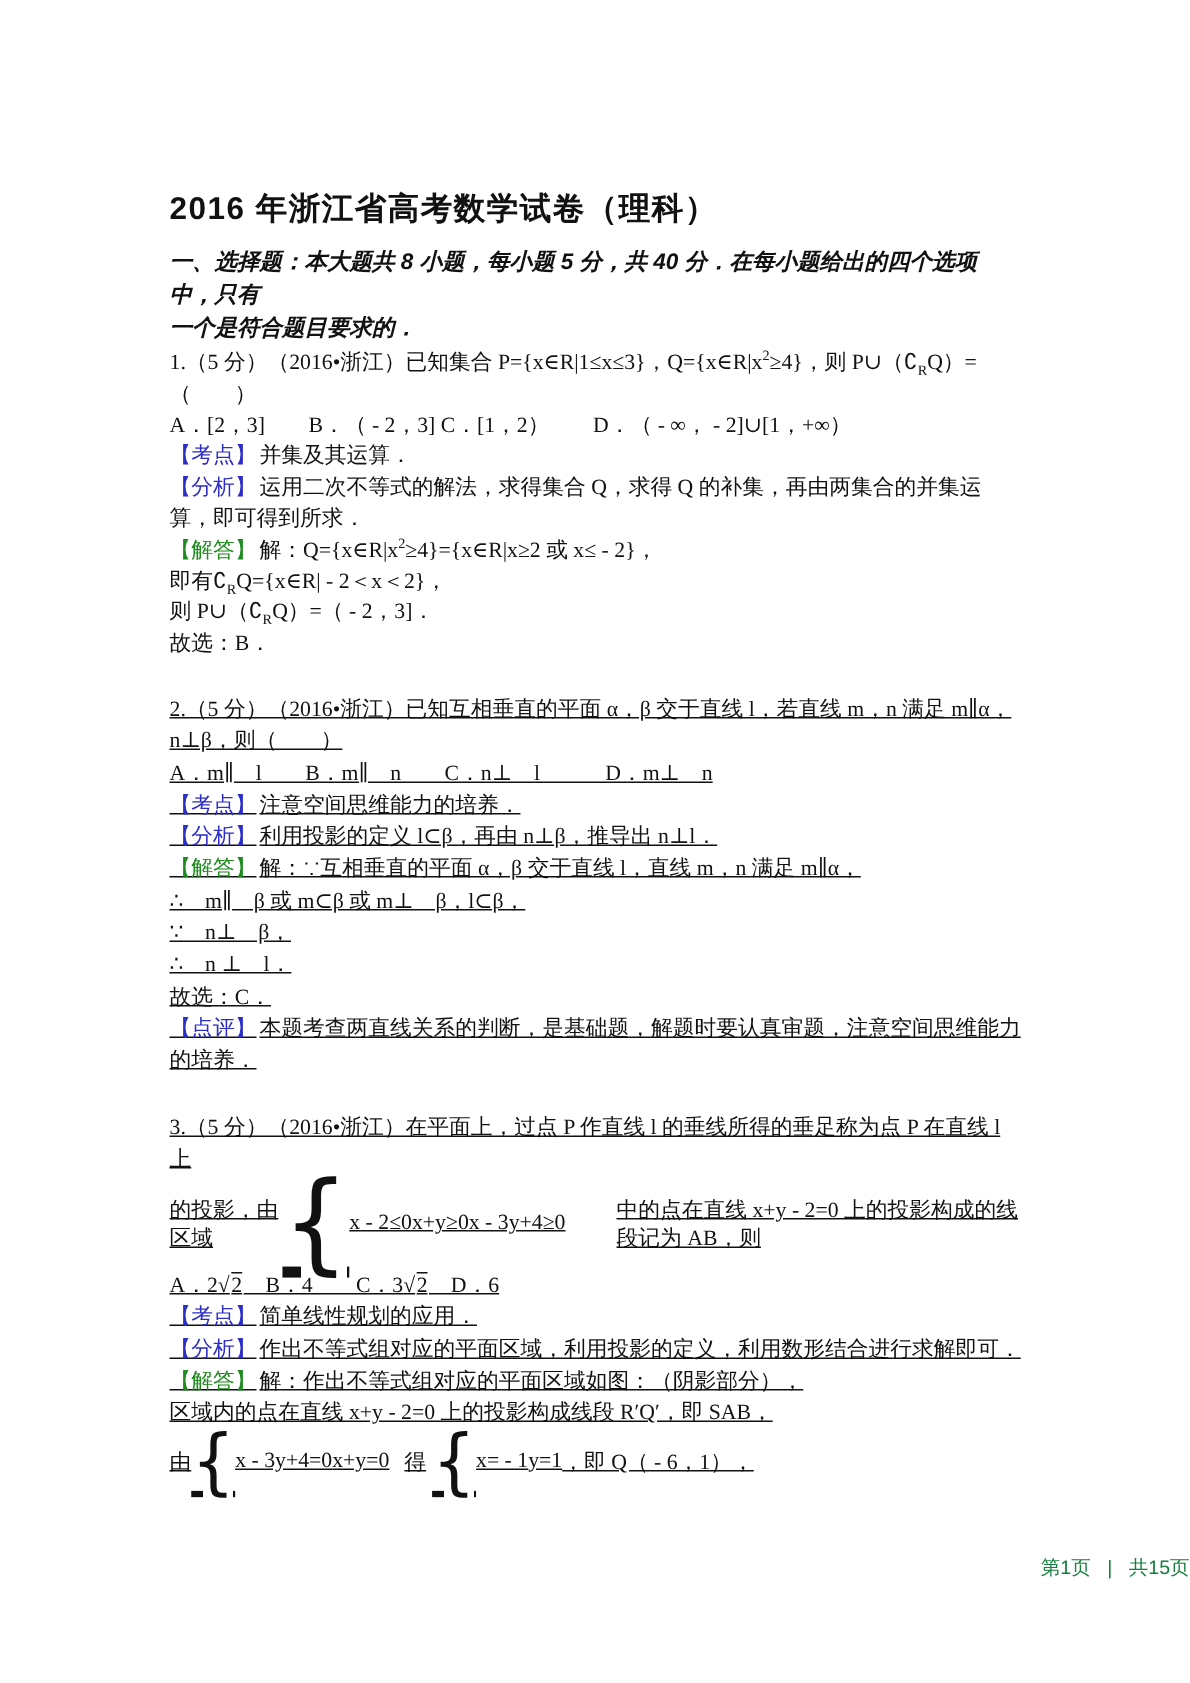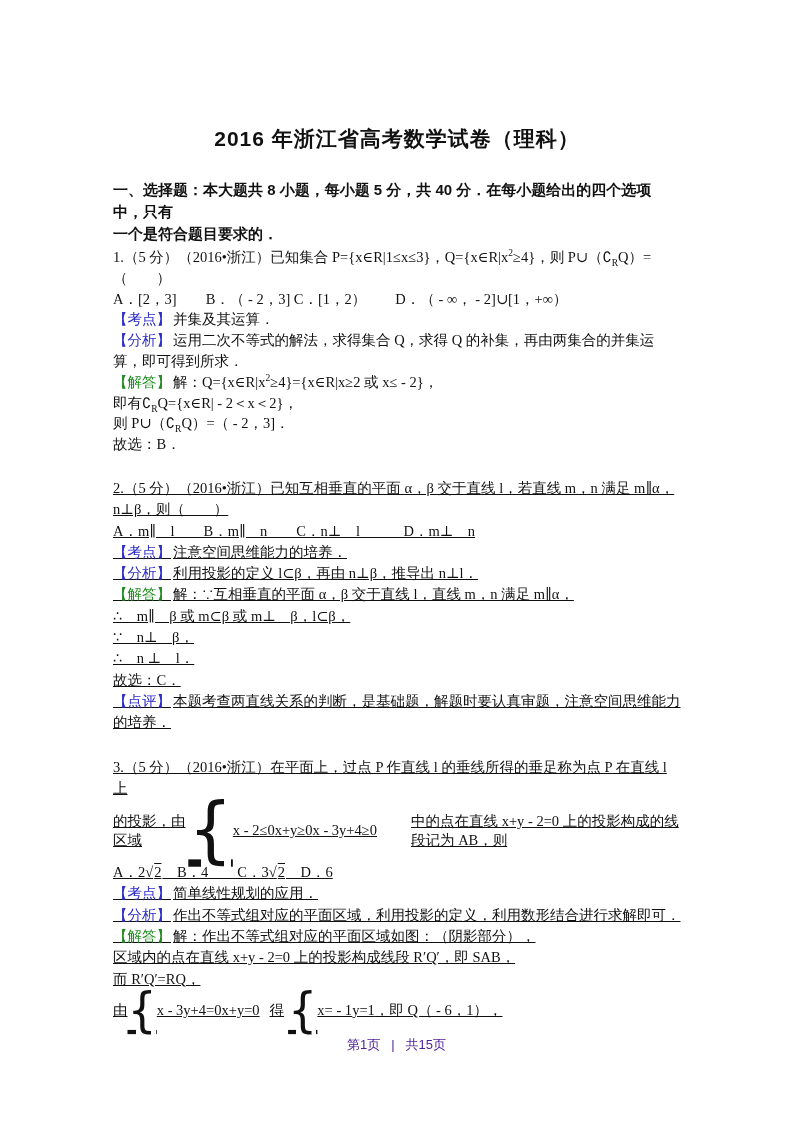--- a/index.html
+++ b/index.html
@@ -9,26 +9,26 @@
     background:#ffffff;
     box-sizing:border-box;
     padding:125px 112px 0 113px;
     font-family:"Liberation Serif","DejaVu Serif",serif;
     font-size:14.5px;
     color:#111111;
     overflow:hidden;
   }
   .title{
     font-family:"Liberation Sans","DejaVu Sans",sans-serif;
-    font-size:21px;font-weight:700;text-align:center;
-    margin:0 0 26px 0;letter-spacing:1px;
+    font-size:21px;font-weight:700;
+    margin:0 0 11px 0;letter-spacing:1px;
   }
   .sec-head{
     font-family:"Liberation Sans","DejaVu Sans",sans-serif;
-    font-weight:700;font-size:15px;line-height:22px;margin:0 0 2px 0;
+    font-weight:700;font-size:15px;line-height:22px;margin:0 0 2px 0;font-style:italic;
   }
   .line{margin:0;line-height:20.8px;}
   .q2 .line,.q3 .line{line-height:21.3px;}
   sup{font-size:9.5px;line-height:0;}
   sub{font-size:9.5px;line-height:0;}
   .q-block{margin-top:23px;text-decoration:underline;}
   .tag{margin-right:2px;}
   .frow{display:flex;align-items:center;}
   .sys{display:inline-flex;align-items:center;}
   .brace{
@@ -37,23 +37,23 @@
   }
   .b3{font-size:70px;}
   .b2{font-size:46px;}
   .sys-col{display:inline-flex;flex-direction:row;}
   .sys-col .sline{line-height:25px;white-space:nowrap;}
   .sys-col .sline2{line-height:23px;white-space:nowrap;}
   .stem2-post{margin-left:34px;}
   .final-mid{margin:0 4px 0 10px;}
   .radicand{text-decoration:overline;padding:0 1px;}
   .footer{
-    position:absolute;left:0;top:1036px;width:793px;text-align:center;
+    position:absolute;left:0;top:1036px;width:793px;text-align:right;
     font-family:"Liberation Sans","DejaVu Sans",sans-serif;
-    font-size:13px;color:#4c1d95;
+    font-size:13px;color:#15803d;
   }
   .fsep{margin:0 11px;}
 </style>
 </head>
 <body>
 
 <div class="page">
 
   <h1 class="title">2016 年浙江省高考数学试卷（理科）</h1>
 
@@ -99,21 +99,20 @@
           <span class="sline">x - 3y+4≥0</span>
         </span>
       </span>
       <span class="stem2-post">中的点在直线 x+y - 2=0 上的投影构成的线段记为 AB，则</span>
     </div>
     <p class="line"><span>A．2</span><span>√</span><span class="radicand">2</span><span>　B．4　　C．3</span><span>√</span><span class="radicand">2</span><span>　D．6</span></p>
     <p class="line"><span class="tag tag-blue" style="color: rgb(45, 45, 200);">【考点】</span><span>简单线性规划的应用．</span></p>
     <p class="line"><span class="tag tag-blue" style="color: rgb(45, 45, 200);">【分析】</span><span>作出不等式组对应的平面区域，利用投影的定义，利用数形结合进行求解即可．</span></p>
     <p class="line"><span class="tag tag-green" style="color: rgb(31, 139, 31);">【解答】</span><span>解：作出不等式组对应的平面区域如图：（阴影部分），</span></p>
     <p class="line">区域内的点在直线 x+y - 2=0 上的投影构成线段 R′Q′，即 SAB，</p>
-    <p class="line">而 R′Q′=RQ，</p>
     <div class="frow">
       <span>由</span>
       <span class="sys">
         <span class="brace b2">{</span>
         <span class="sys-col">
           <span class="sline2">x - 3y+4=0</span>
           <span class="sline2">x+y=0</span>
         </span>
       </span>
       <span class="final-mid">得</span>

